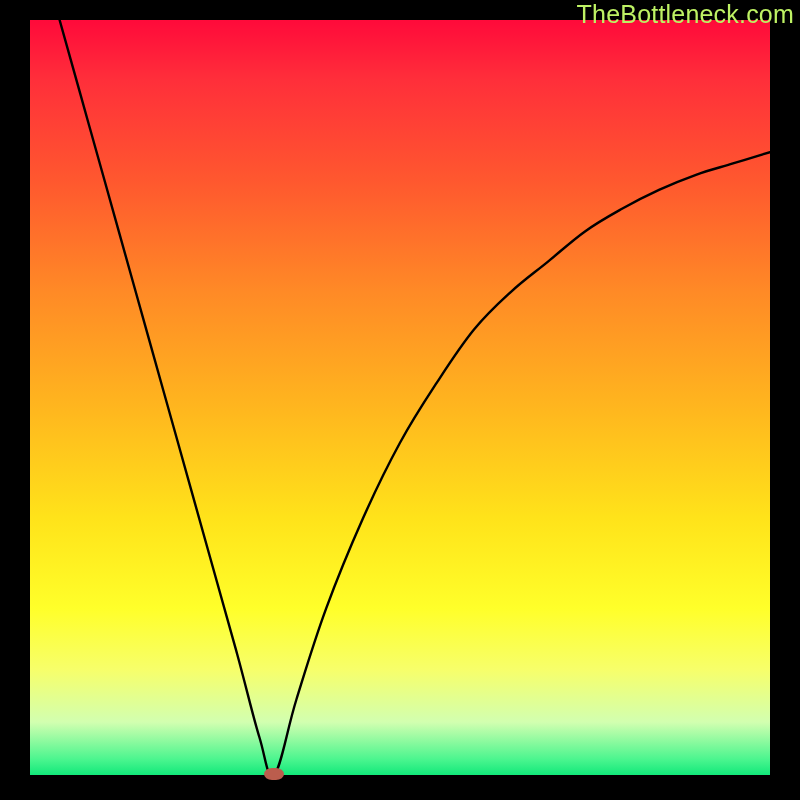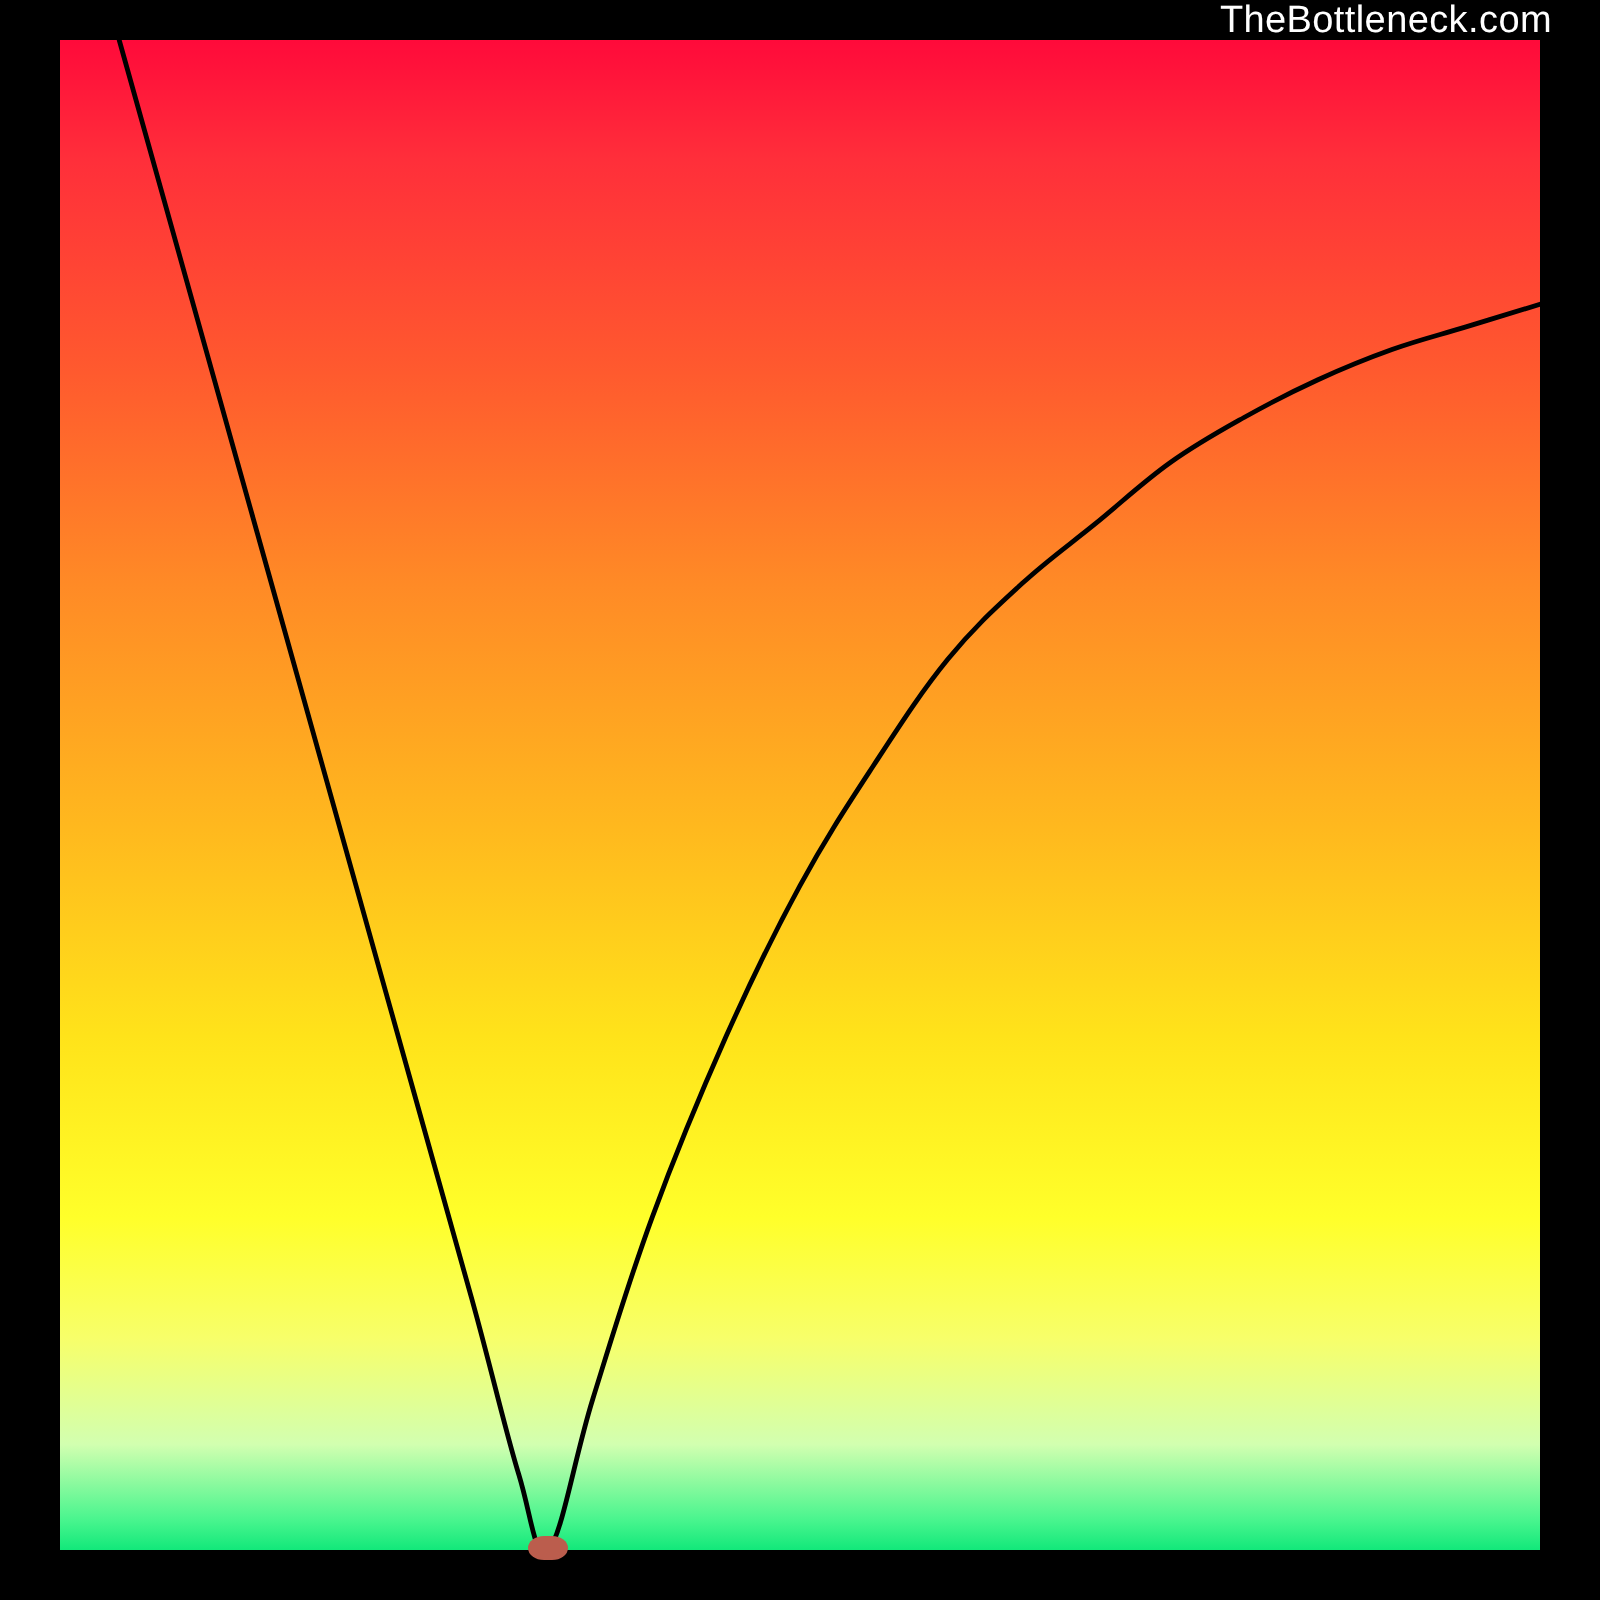--- a/index.html
+++ b/index.html
@@ -37,23 +37,23 @@
       #ffff2a 78%,
       #f7ff6a 86%,
       #d2ffb0 93%,
       #49f58e 98%,
       #12e87a 100%
     );
   }
   .watermark {
     position: absolute;
     top: 0px;
-    right: 24px;
-    color: #ffffff;
-    font-size: 19px;
+    right: 6px;
+    color: #bef264;
+    font-size: 25px;
     font-weight: 500;
     letter-spacing: 0.2px;
     z-index: 5;
   }
   svg.curve {
     position: absolute;
     inset: 0;
     z-index: 3;
   }
   .marker {

